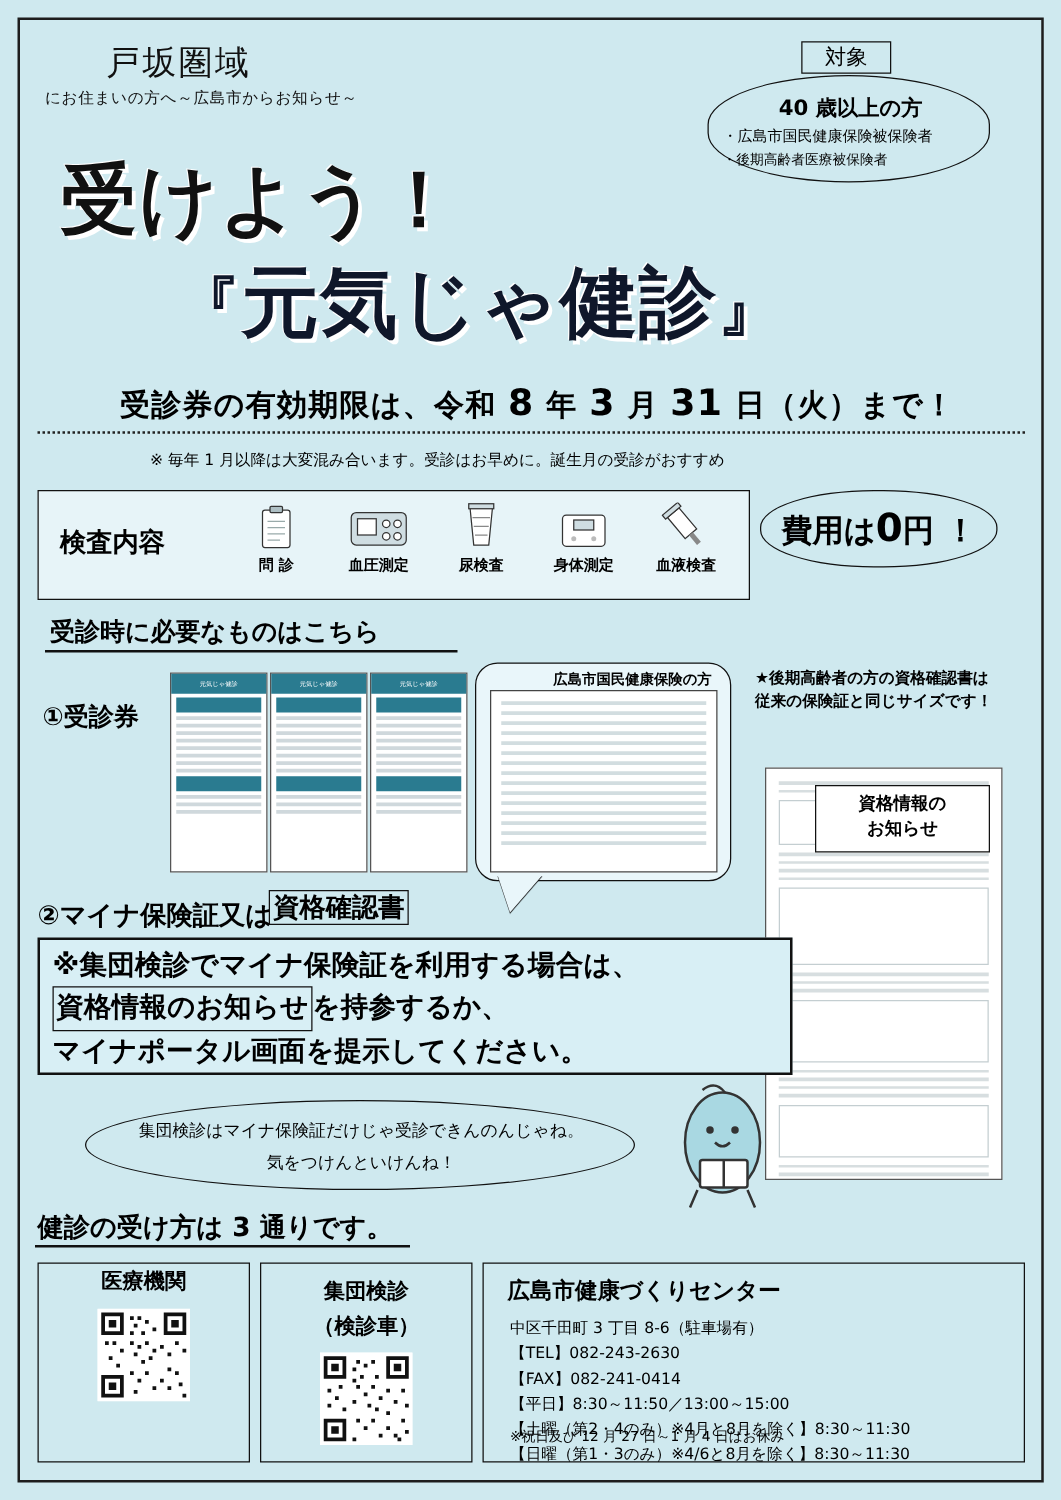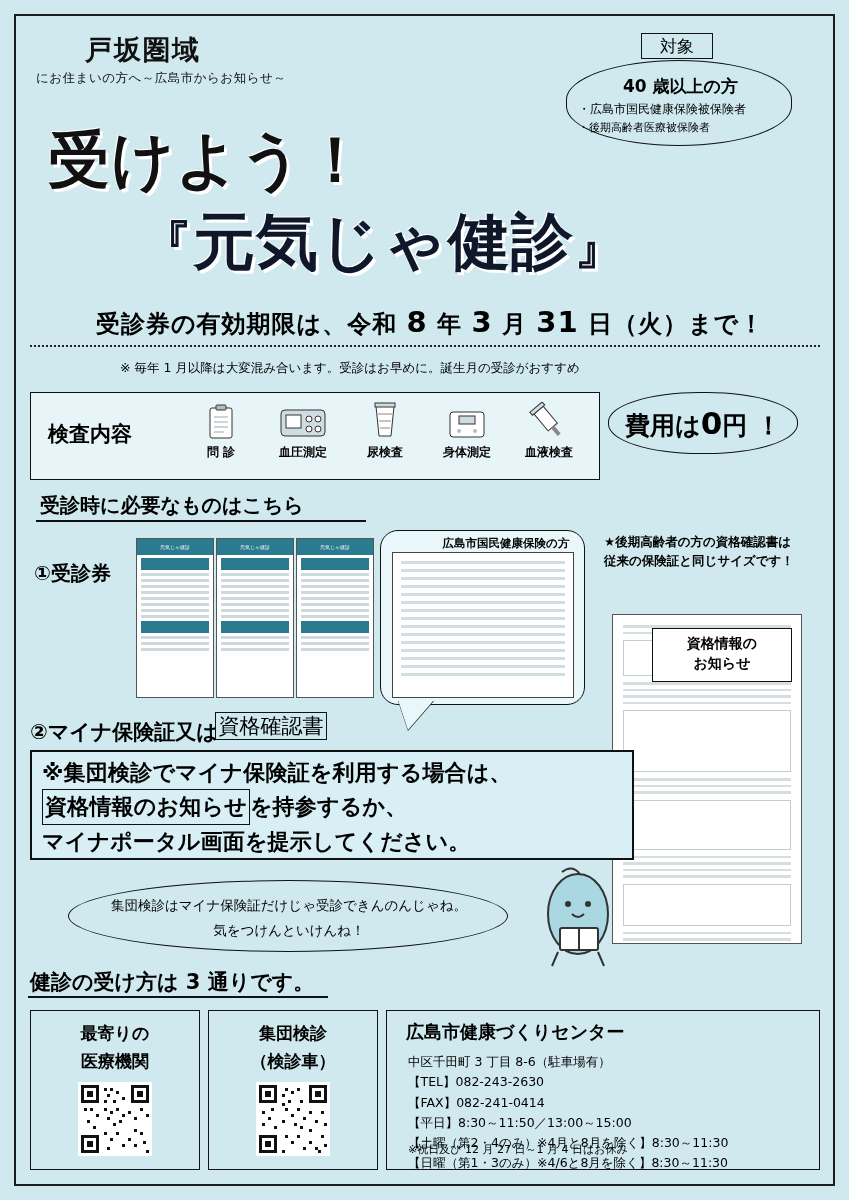--- a/index.html
+++ b/index.html
@@ -3,21 +3,21 @@
 <meta charset="utf-8">
 <style>
   html,body{margin:0;padding:0;background:#ffffff;}
   body{font-family:"Liberation Sans","DejaVu Sans",sans-serif;}
   #page{position:relative;width:849px;height:1200px;background:#cfe9ef;overflow:hidden;}
   .frame{position:absolute;left:14px;top:14px;width:821px;height:1172px;border:2px solid #1d1d1d;box-sizing:border-box;}
   .abs{position:absolute;box-sizing:border-box;}
   .jp{font-family:"DejaVu Sans","Liberation Sans",sans-serif;}
 
   
-  #area-title{left:85px;top:32px;font-size:27px;font-weight:bold;letter-spacing:2px;color:#111;}
+  #area-title{left:85px;top:32px;font-size:27px;font-weight:normal;letter-spacing:2px;color:#111;}
   #area-sub{left:36px;top:70px;font-size:12.5px;color:#111;letter-spacing:0.5px;}
 
   #target-box{left:641px;top:33px;width:72px;height:26px;border:1.5px solid #111;text-align:center;line-height:24px;font-size:17px;font-weight:normal;}
   #target-bubble{left:566px;top:60px;width:226px;height:86px;border-radius:50%/46%;border:1.5px solid #111;background:#cfe9ef;}
   #target-l1{left:593px;top:75px;width:175px;text-align:center;font-size:17px;font-weight:bold;}
   #target-l2{left:578px;top:101px;width:205px;font-size:12px;}
   #target-l3{left:578px;top:120px;width:205px;font-size:11px;}
 
   #title1{left:48px;top:118px;font-size:62px;font-weight:bold;letter-spacing:1px;color:#111;
           text-shadow:3px 3px 0 #ffffff, -1px -1px 0 #ffffff;}
@@ -311,21 +311,21 @@
       <div class="dl"></div>
   </div>
   <div class="abs" id="doc-bubble"></div>
   <div class="abs jp" id="doc-bubble-t">
     <div>資格情報の</div>
     <div>お知らせ</div>
   </div>
 
   <div class="abs jp" id="no2">②マイナ保険証又は</div>
   <div class="abs" id="no2-box">
-    <div class="jp" style="text-align:center;font-size:21px;font-weight:normal;line-height:26px;">資格確認書</div>
+    <div class="jp" style="text-align:center;font-size:21px;font-weight:bold;line-height:26px;">資格確認書</div>
   </div>
 
   <div class="abs" id="notice"></div>
   <div class="abs jp" id="notice-t">
     <div>※集団検診でマイナ保険証を利用する場合は、</div>
     <div>
       <span id="notice-hl">資格情報のお知らせ</span><span>を持参するか、</span>
     </div>
     <div>マイナポータル画面を提示してください。</div>
   </div>
@@ -346,21 +346,20 @@
       <rect x="40" y="66" width="38" height="22" rx="2" fill="#fff" stroke="#333" stroke-width="2"></rect>
       <line x1="59" y1="66" x2="59" y2="88" stroke="#333" stroke-width="2"></line>
       <path d="M38 90 l-6 14 M78 90 l6 14" stroke="#333" stroke-width="2" fill="none"></path>
     </svg>
   </div>
 
   <div class="abs jp" id="how">健診の受け方は 3 通りです。</div>
   <div class="abs" id="how-ul"></div>
 
   <div class="abs" id="b1">
-    <div class="bt jp">最寄りの</div>
     <div class="bt jp" style="margin-top:2px;">医療機関</div>
     <div class="qr">
       <svg width="74" height="74" viewBox="0 0 74 74">
         <rect width="74" height="74" fill="#fff"></rect>
         <g fill="#111">
           <rect x="3" y="3" width="18" height="18"></rect>
             <rect x="6" y="6" width="12" height="12" fill="#fff"></rect>
             <rect x="9" y="9" width="6" height="6"></rect>
           <rect x="53" y="3" width="18" height="18"></rect>
             <rect x="56" y="6" width="12" height="12" fill="#fff"></rect>

